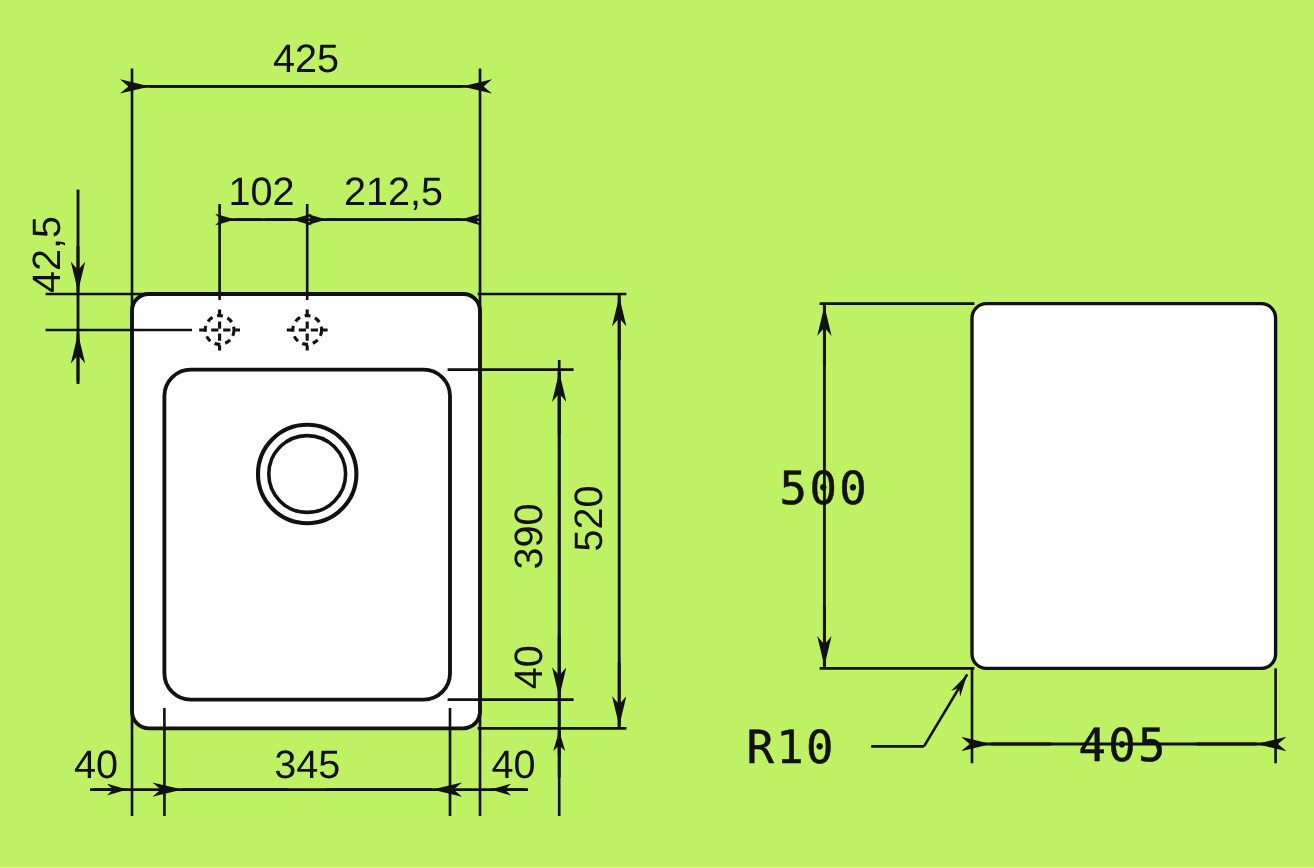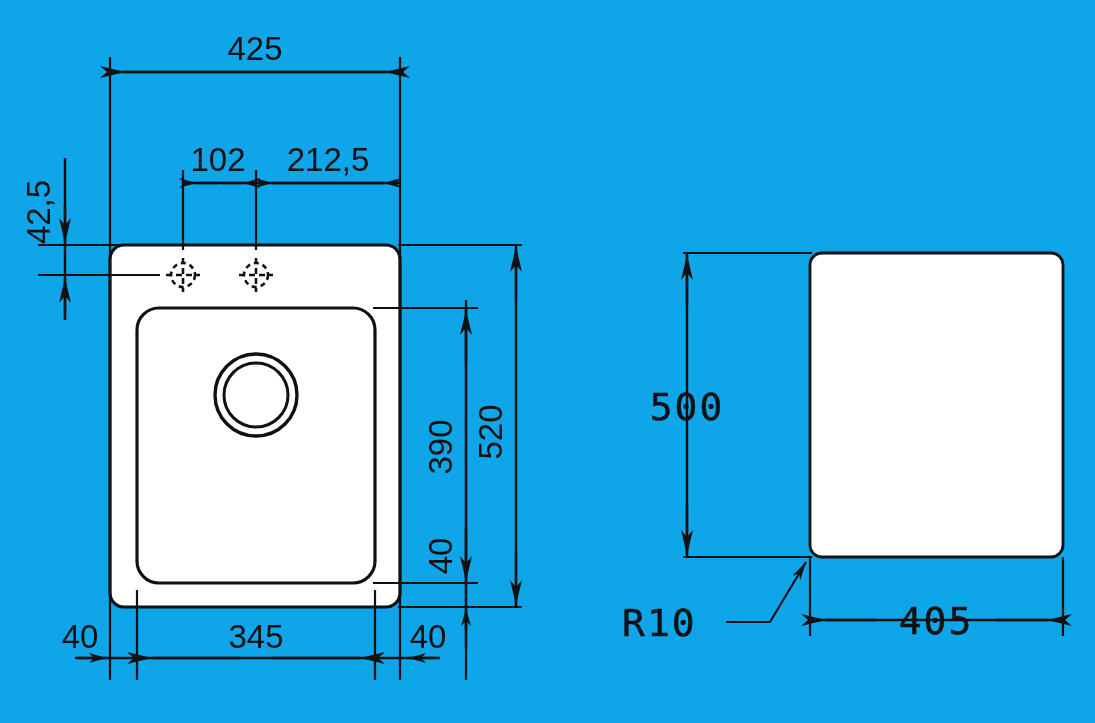--- a/index.html
+++ b/index.html
@@ -2,21 +2,21 @@
 <html><head>
 <meta charset="utf-8">
 <title>Sink Technical Drawing</title>
 <style>
   html,body{margin:0;padding:0;background:#ffffff;}
   body{
     width:1095px;height:723px;overflow:hidden;
     font-family:"Liberation Sans", sans-serif;
     background:#ffffff;
   }
-  #sheet{position:relative;width:1095px;height:723px;background:#0ea5e9;}
+  #sheet{position:relative;width:1095px;height:723px;background:#bef264;}
   svg{display:block;}
   .dimtext{
     font-family:"Liberation Sans", sans-serif;
     font-size:33px;
     fill:#111111;
     letter-spacing:0px;
   }
   .cadtext{
     font-family:"DejaVu Sans Mono", monospace;
     font-size:38px;

